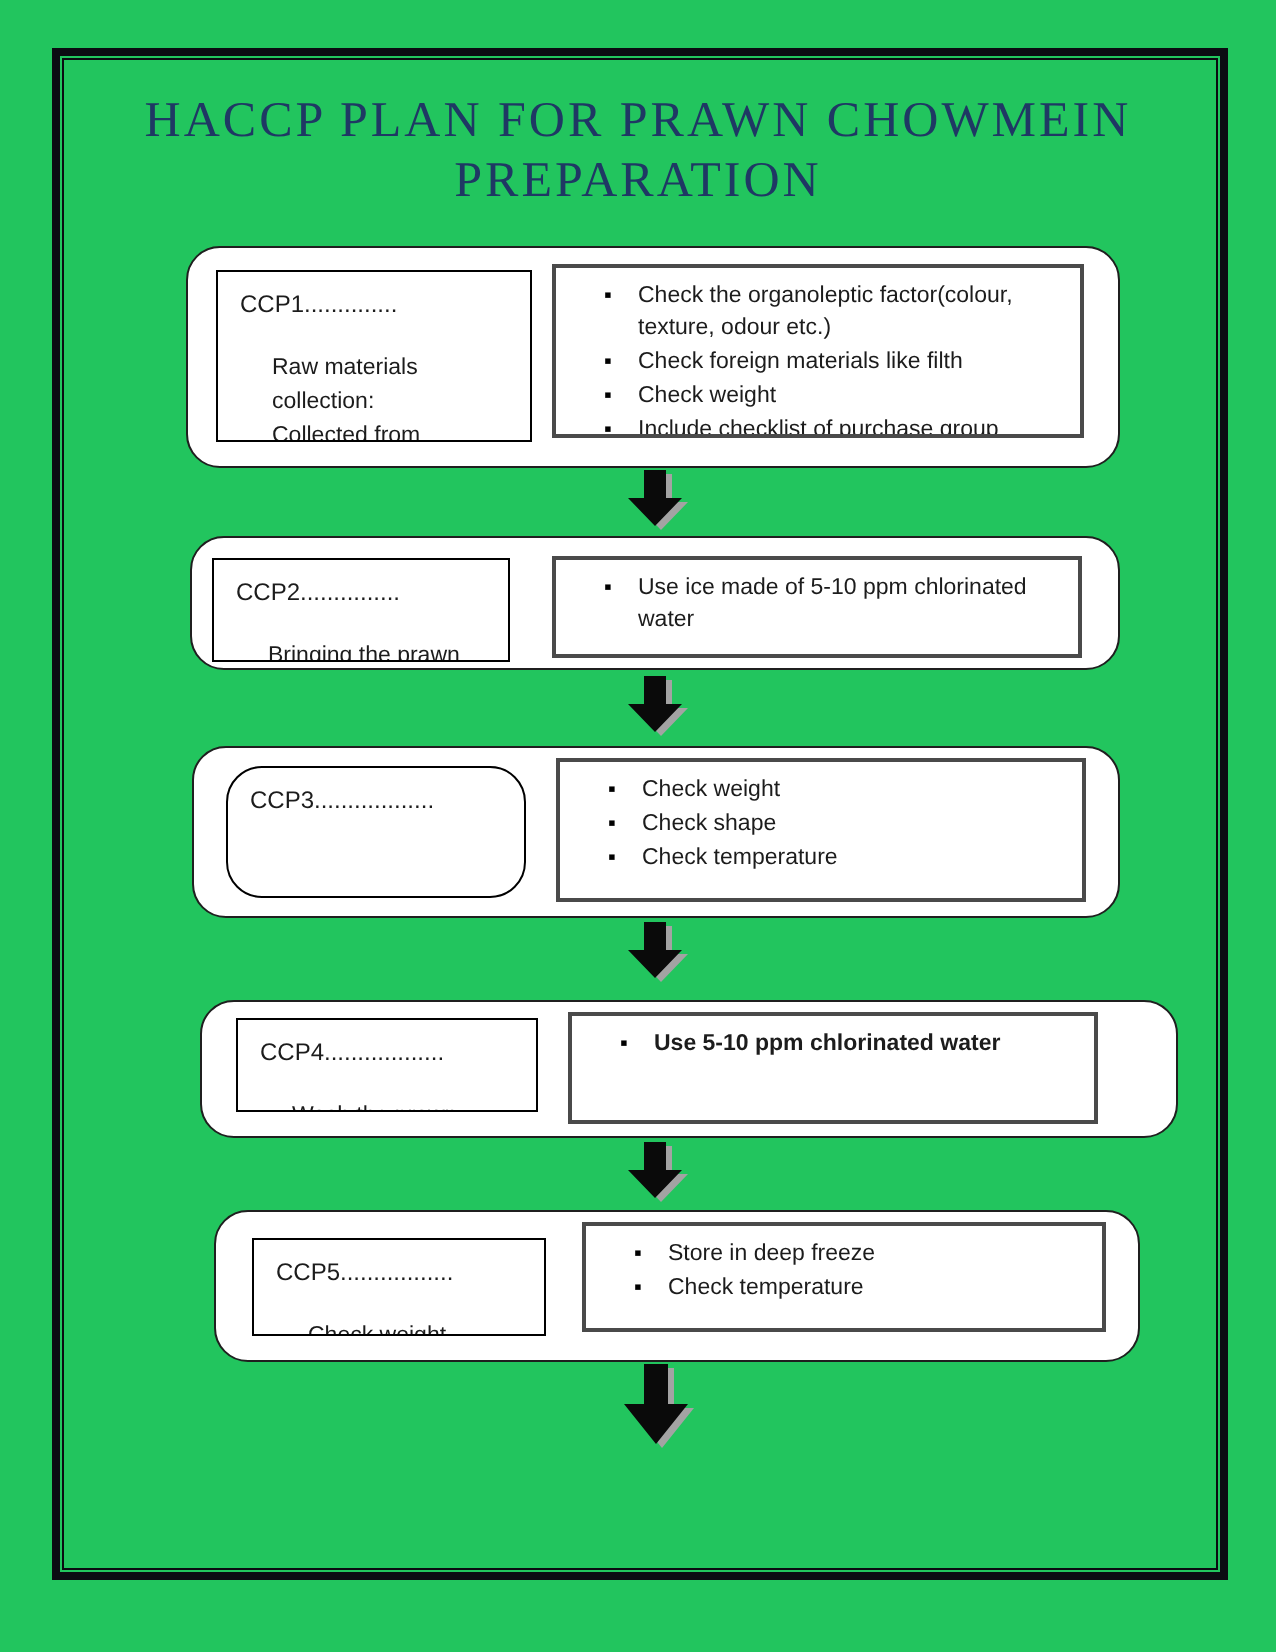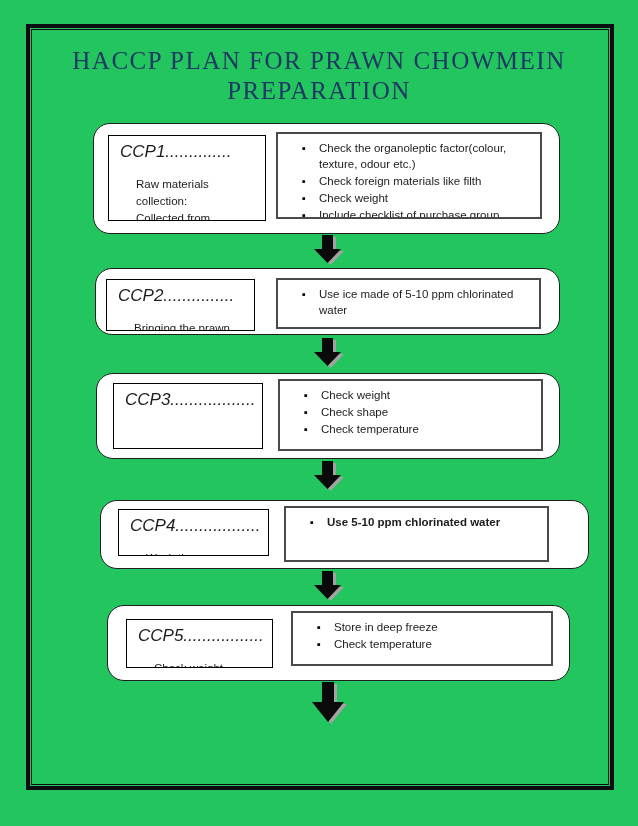--- a/index.html
+++ b/index.html
@@ -37,24 +37,24 @@
   .s2{left:95px;top:268px;width:463px;height:65px;}
   .s3{left:96px;top:373px;width:462px;height:84px;}
   .s4{left:100px;top:500px;width:463px;height:67px;padding-left:24px;}
   .s5{left:107px;top:605px;width:461px;height:74px;}
   .leftbox{
     position:absolute;border:1.5px solid #000;background:#fff;
     padding:8px 8px 4px 11px;box-sizing:border-box;overflow:hidden;
   }
   .s1 .leftbox{left:14px;top:11px;width:158px;height:86px;}
   .s2 .leftbox{left:10px;top:10px;width:149px;height:52px;}
-  .s3 .leftbox{left:16px;top:9px;width:150px;height:66px;}
+  .s3 .leftbox{left:16px;top:9px;width:150px;height:66px;border-radius:18px;}
   .s4 .leftbox{left:17px;top:8px;width:151px;height:47px;}
   .s5 .leftbox{left:18px;top:13px;width:147px;height:49px;}
-  .code{margin:0 0 15px 0;font-size:17px;line-height:16px;font-style:italic;}
+  .code{margin:0 0 15px 0;font-size:12px;line-height:16px;}
   .desc{margin:16px;font-size:11.5px;line-height:17px;white-space:pre-line;}
   .rightbox{
     position:absolute;border:2px solid var(--right-box-border);background:#fff;
     box-sizing:border-box;overflow:hidden;
   }
   .s1 .rightbox{left:182px;top:8px;width:266px;height:87px;}
   .s2 .rightbox{left:180px;top:9px;width:265px;height:51px;}
   .s3 .rightbox{left:181px;top:5px;width:265px;height:72px;}
   .s4 .rightbox{left:183px;top:5px;width:265px;height:56px;font-weight:bold;}
   .s5 .rightbox{left:183px;top:5px;width:262px;height:55px;}

